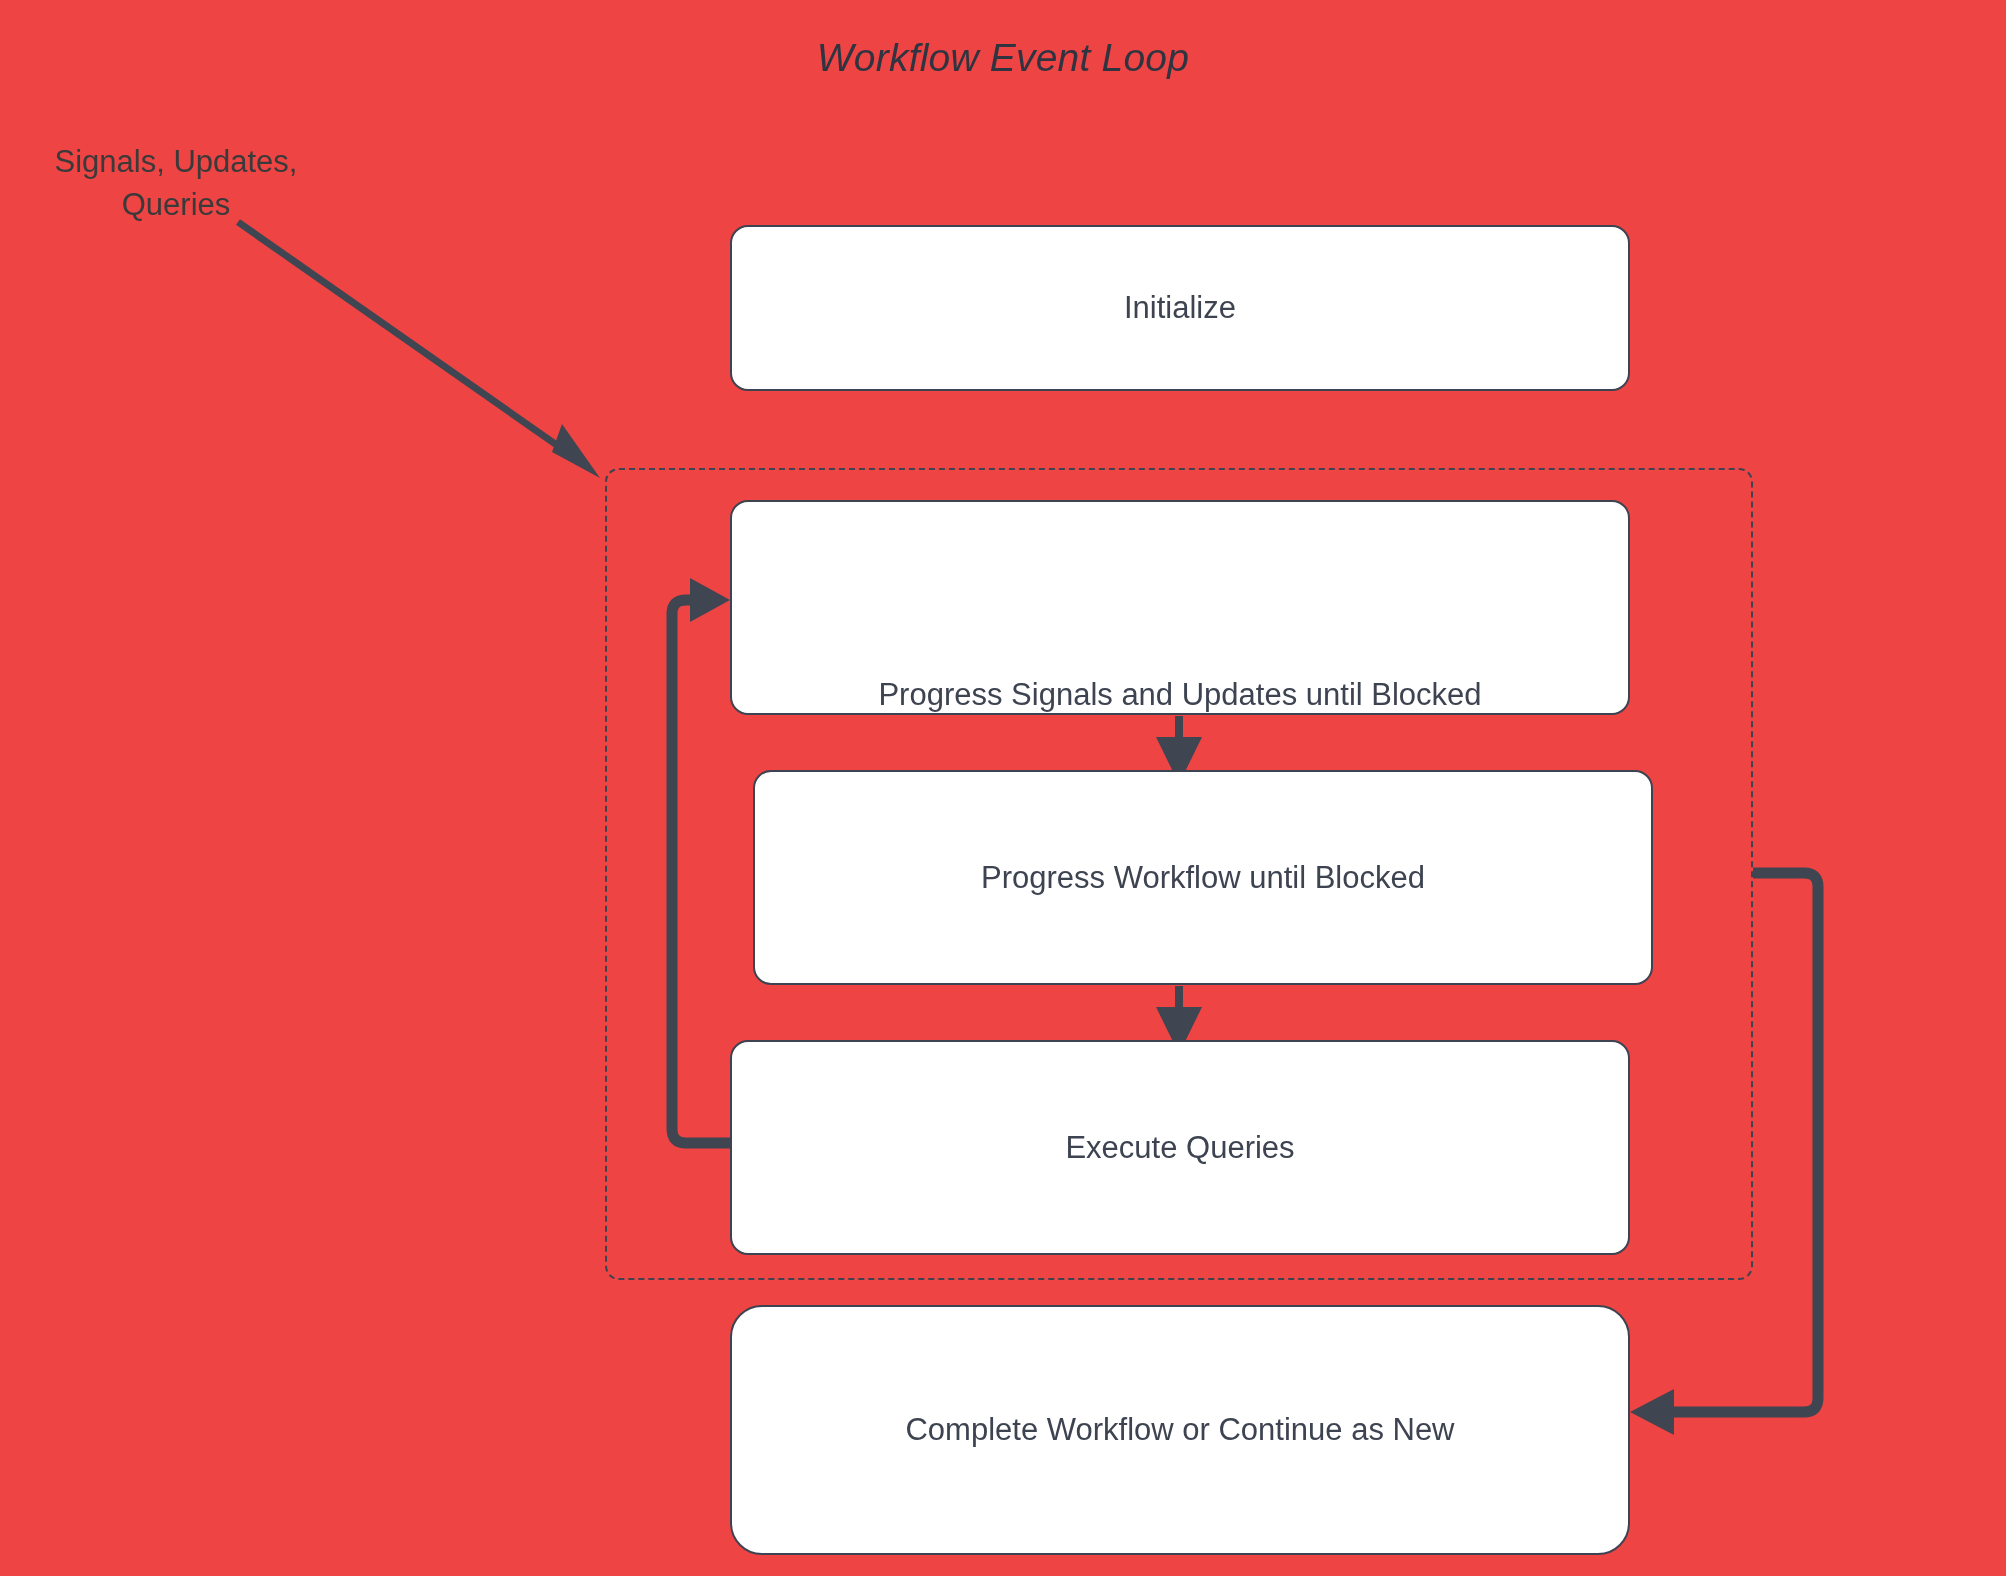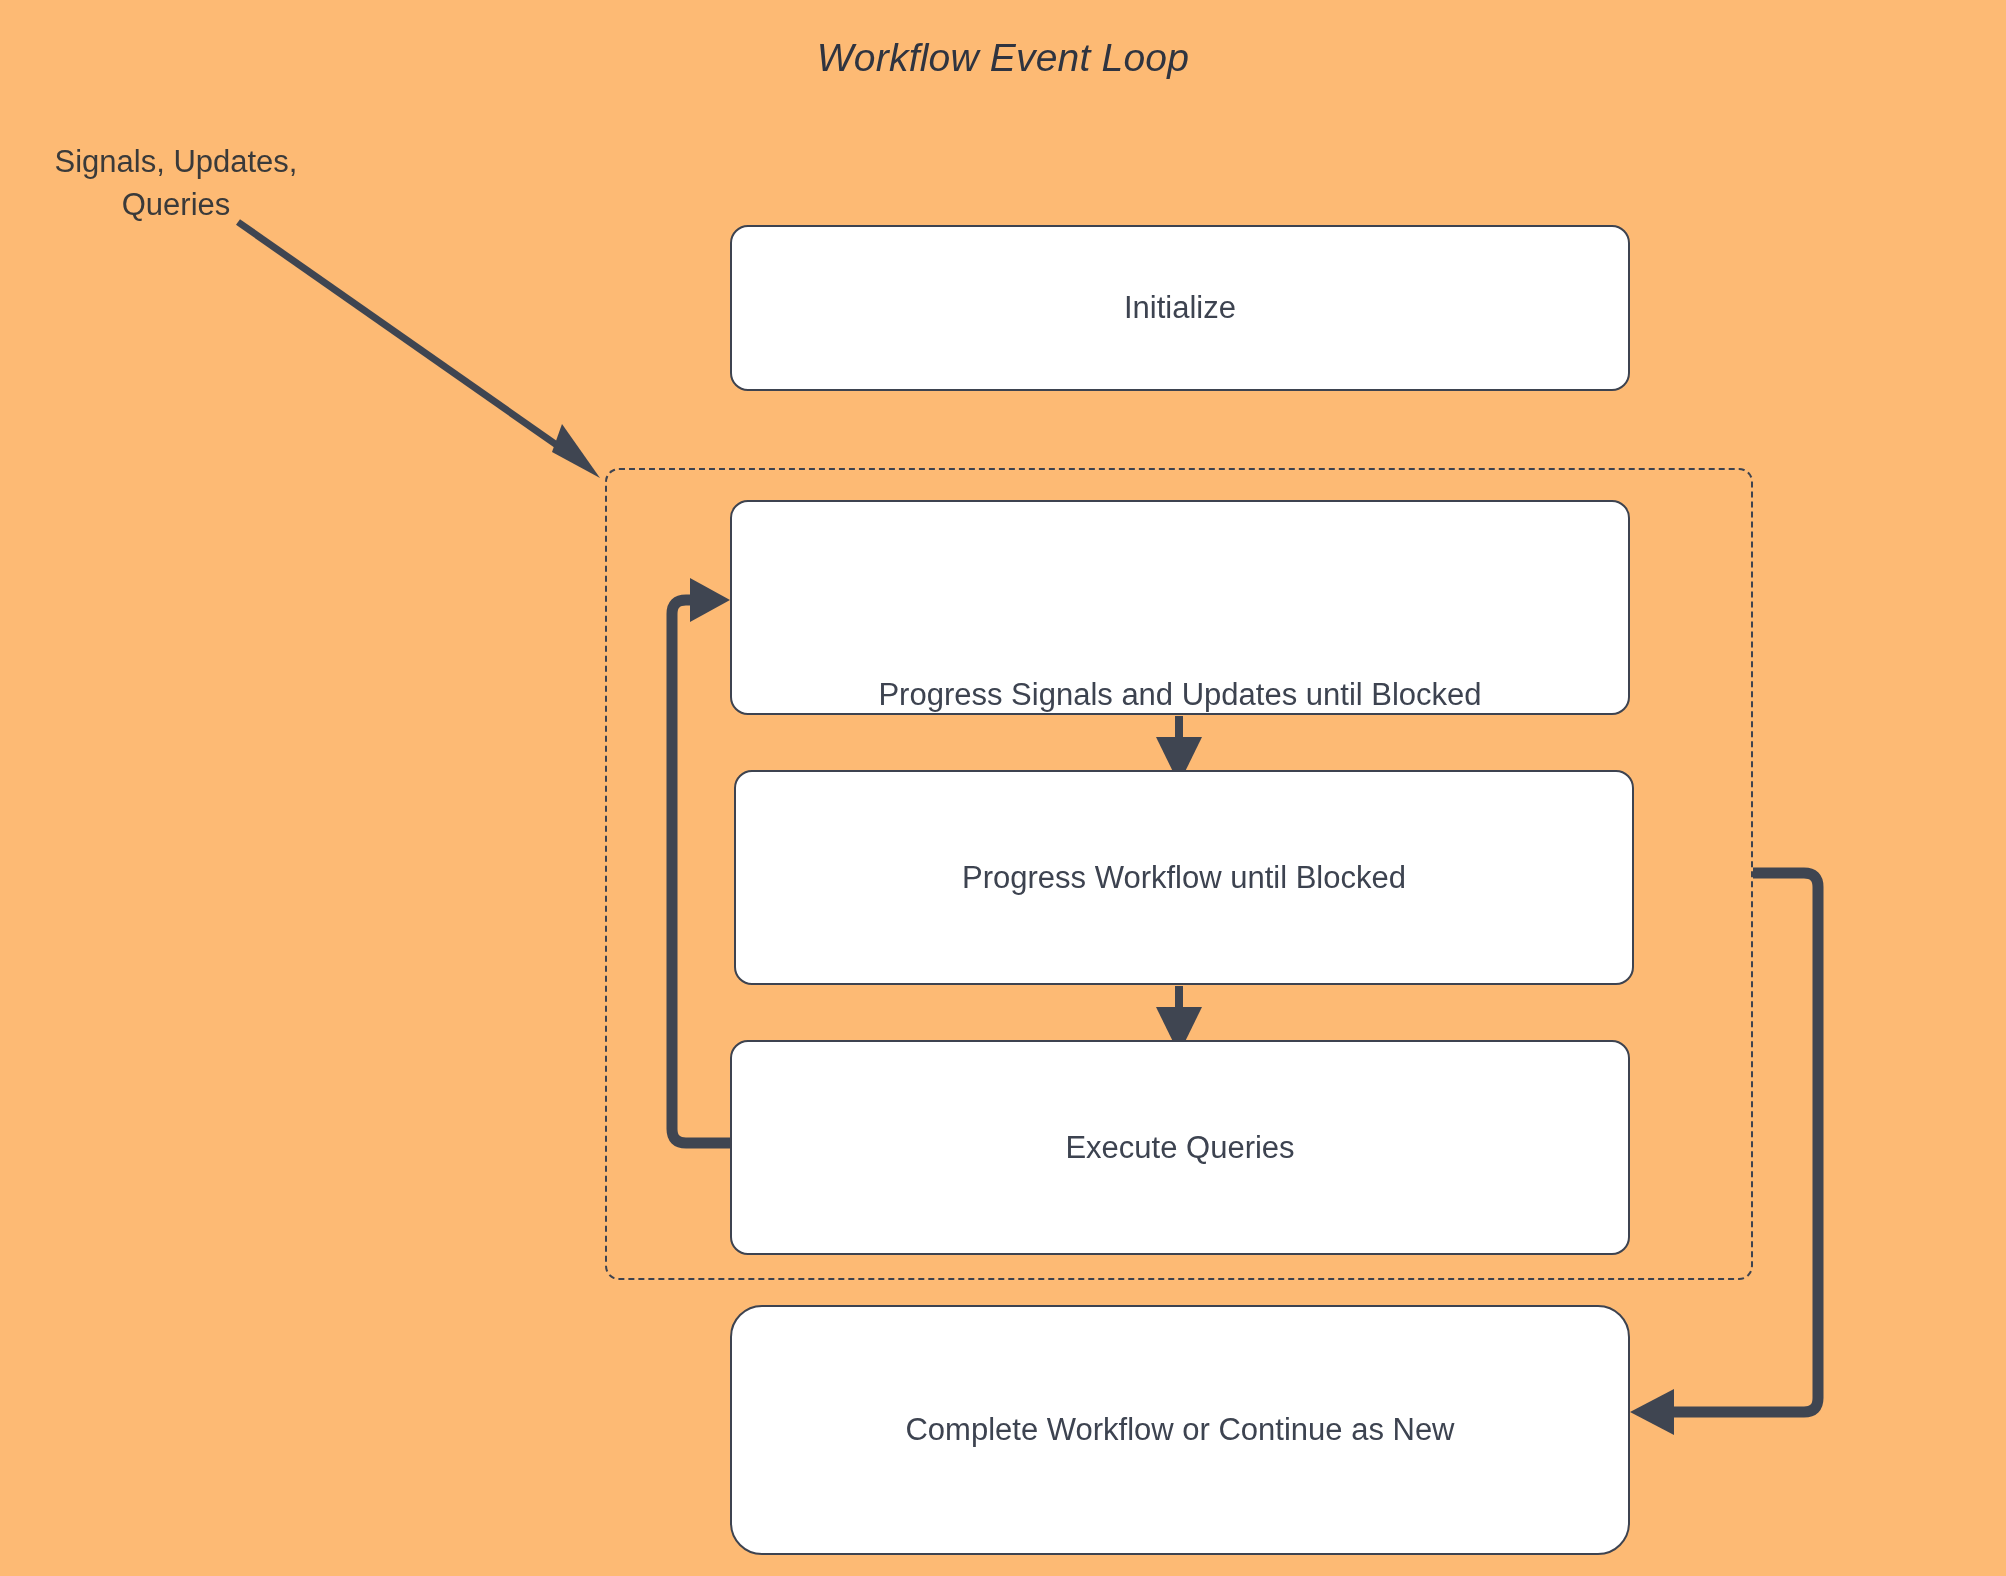--- a/index.html
+++ b/index.html
@@ -8,21 +8,21 @@
     background: #ffffff;
   }
   body {
     font-family: "Liberation Sans", sans-serif;
     color: #333333;
   }
   #canvas {
     position: relative;
     width: 2006px;
     height: 1576px;
-    background: #fdba74;
+    background: #ef4444;
     overflow: hidden;
   }
   #svg-layer {
     position: absolute;
     left: 0;
     top: 0;
     width: 2006px;
     height: 1576px;
   }
   .diagram-title {
@@ -112,21 +112,21 @@
   <div class="dashed-group" style="left:605px; top:468px; width:1148px; height:812px;"></div>
 
   <div class="node-box" style="left:730px; top:225px; width:900px; height:166px;">
     <span class="node-label">Initialize</span>
   </div>
 
   <div class="node-box" style="left:730px; top:500px; width:900px; height:215px;align-items:flex-end;">
     <span class="node-label">Progress Signals and Updates until Blocked</span>
   </div>
 
-  <div class="node-box" style="left:734px; top:770px; width:900px; height:215px;">
+  <div class="node-box" style="left:753px; top:770px; width:900px; height:215px;">
     <span class="node-label">Progress Workflow until Blocked</span>
   </div>
 
   <div class="node-box" style="left:730px; top:1040px; width:900px; height:215px;">
     <span class="node-label">Execute Queries</span>
   </div>
 
   <div class="node-box" style="left:730px; top:1305px; width:900px; height:250px;border-radius:32px;">
     <span class="node-label">Complete Workflow or Continue as New</span>
   </div>

